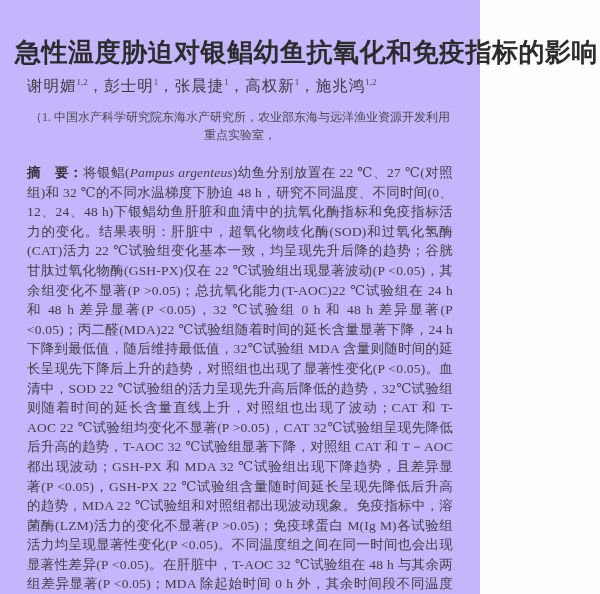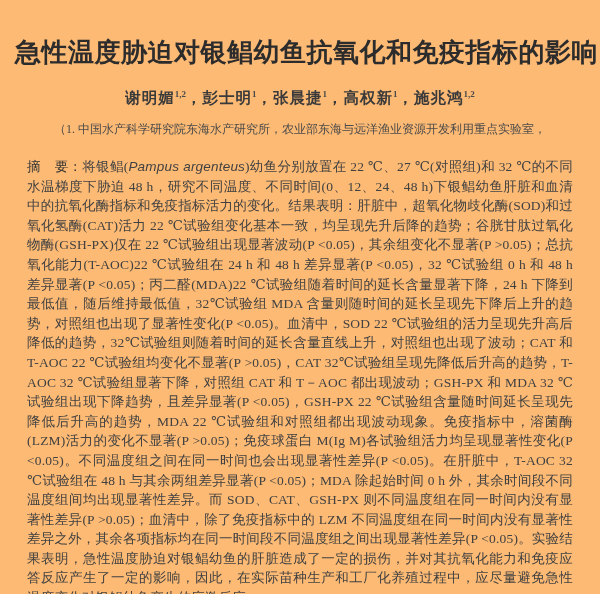--- a/index.html
+++ b/index.html
@@ -4,46 +4,45 @@
 <style>
   html, body {
     margin: 0;
     padding: 0;
     width: 600px;
     height: 594px;
     overflow: hidden;
     background: #fdfdfc;
   }
   .page {
-    width: 600px;
+    width: 480px;
     height: 594px;
     box-sizing: border-box;
     padding: 30px 27px 0 27px;
-    background: #fdba74;
+    background: #c4b5fd;
     color: #3f3f3f;
     font-family: "Liberation Serif", "DejaVu Serif", serif;
   }
   .title {
     margin: 6px 0 0 -12px;
     width: 590px;
     font-family: "DejaVu Sans", "Liberation Sans", sans-serif;
     font-weight: bold;
     font-size: 26px;
     line-height: 32px;
     letter-spacing: 0.5px;
     color: #2c2c2c;
     white-space: nowrap;
   }
   .authors {
-    margin-top: 20px;
-    text-align: center;
+    margin-top: 8px;
+    text-align: left;
     font-size: 15.5px;
     color: #3a3a3a;
     letter-spacing: 1px;
-    font-weight: bold;
   }
   .authors sup {
     font-size: 9px;
     letter-spacing: 0;
     color: #4a4a4a;
   }
   .affil {
     text-align: center;
     font-size: 12px;
     line-height: 18px;
@@ -51,24 +50,24 @@
   }
   .affil-block { margin-top: 11px; }
   .abstract {
     margin: 19px 0 0 0;
     font-size: 13.5px;
     line-height: 19.6px;
     text-align: justify;
     color: #414141;
     letter-spacing: 0.2px;
   }
-  .abstract i { font-family: Liberation Sans, sans-serif; }
+  .abstract i { font-family: Liberation Serif, serif; }
   .label {
     font-family: "DejaVu Sans", "Liberation Sans", sans-serif;
-    font-weight: normal;
+    font-weight: bold;
     color: #333;
   }
 </style>
 </head>
 <body>
 
 <div class="page">
 
   <h1 class="title">急性温度胁迫对银鲳幼鱼抗氧化和免疫指标的影响</h1>
 

